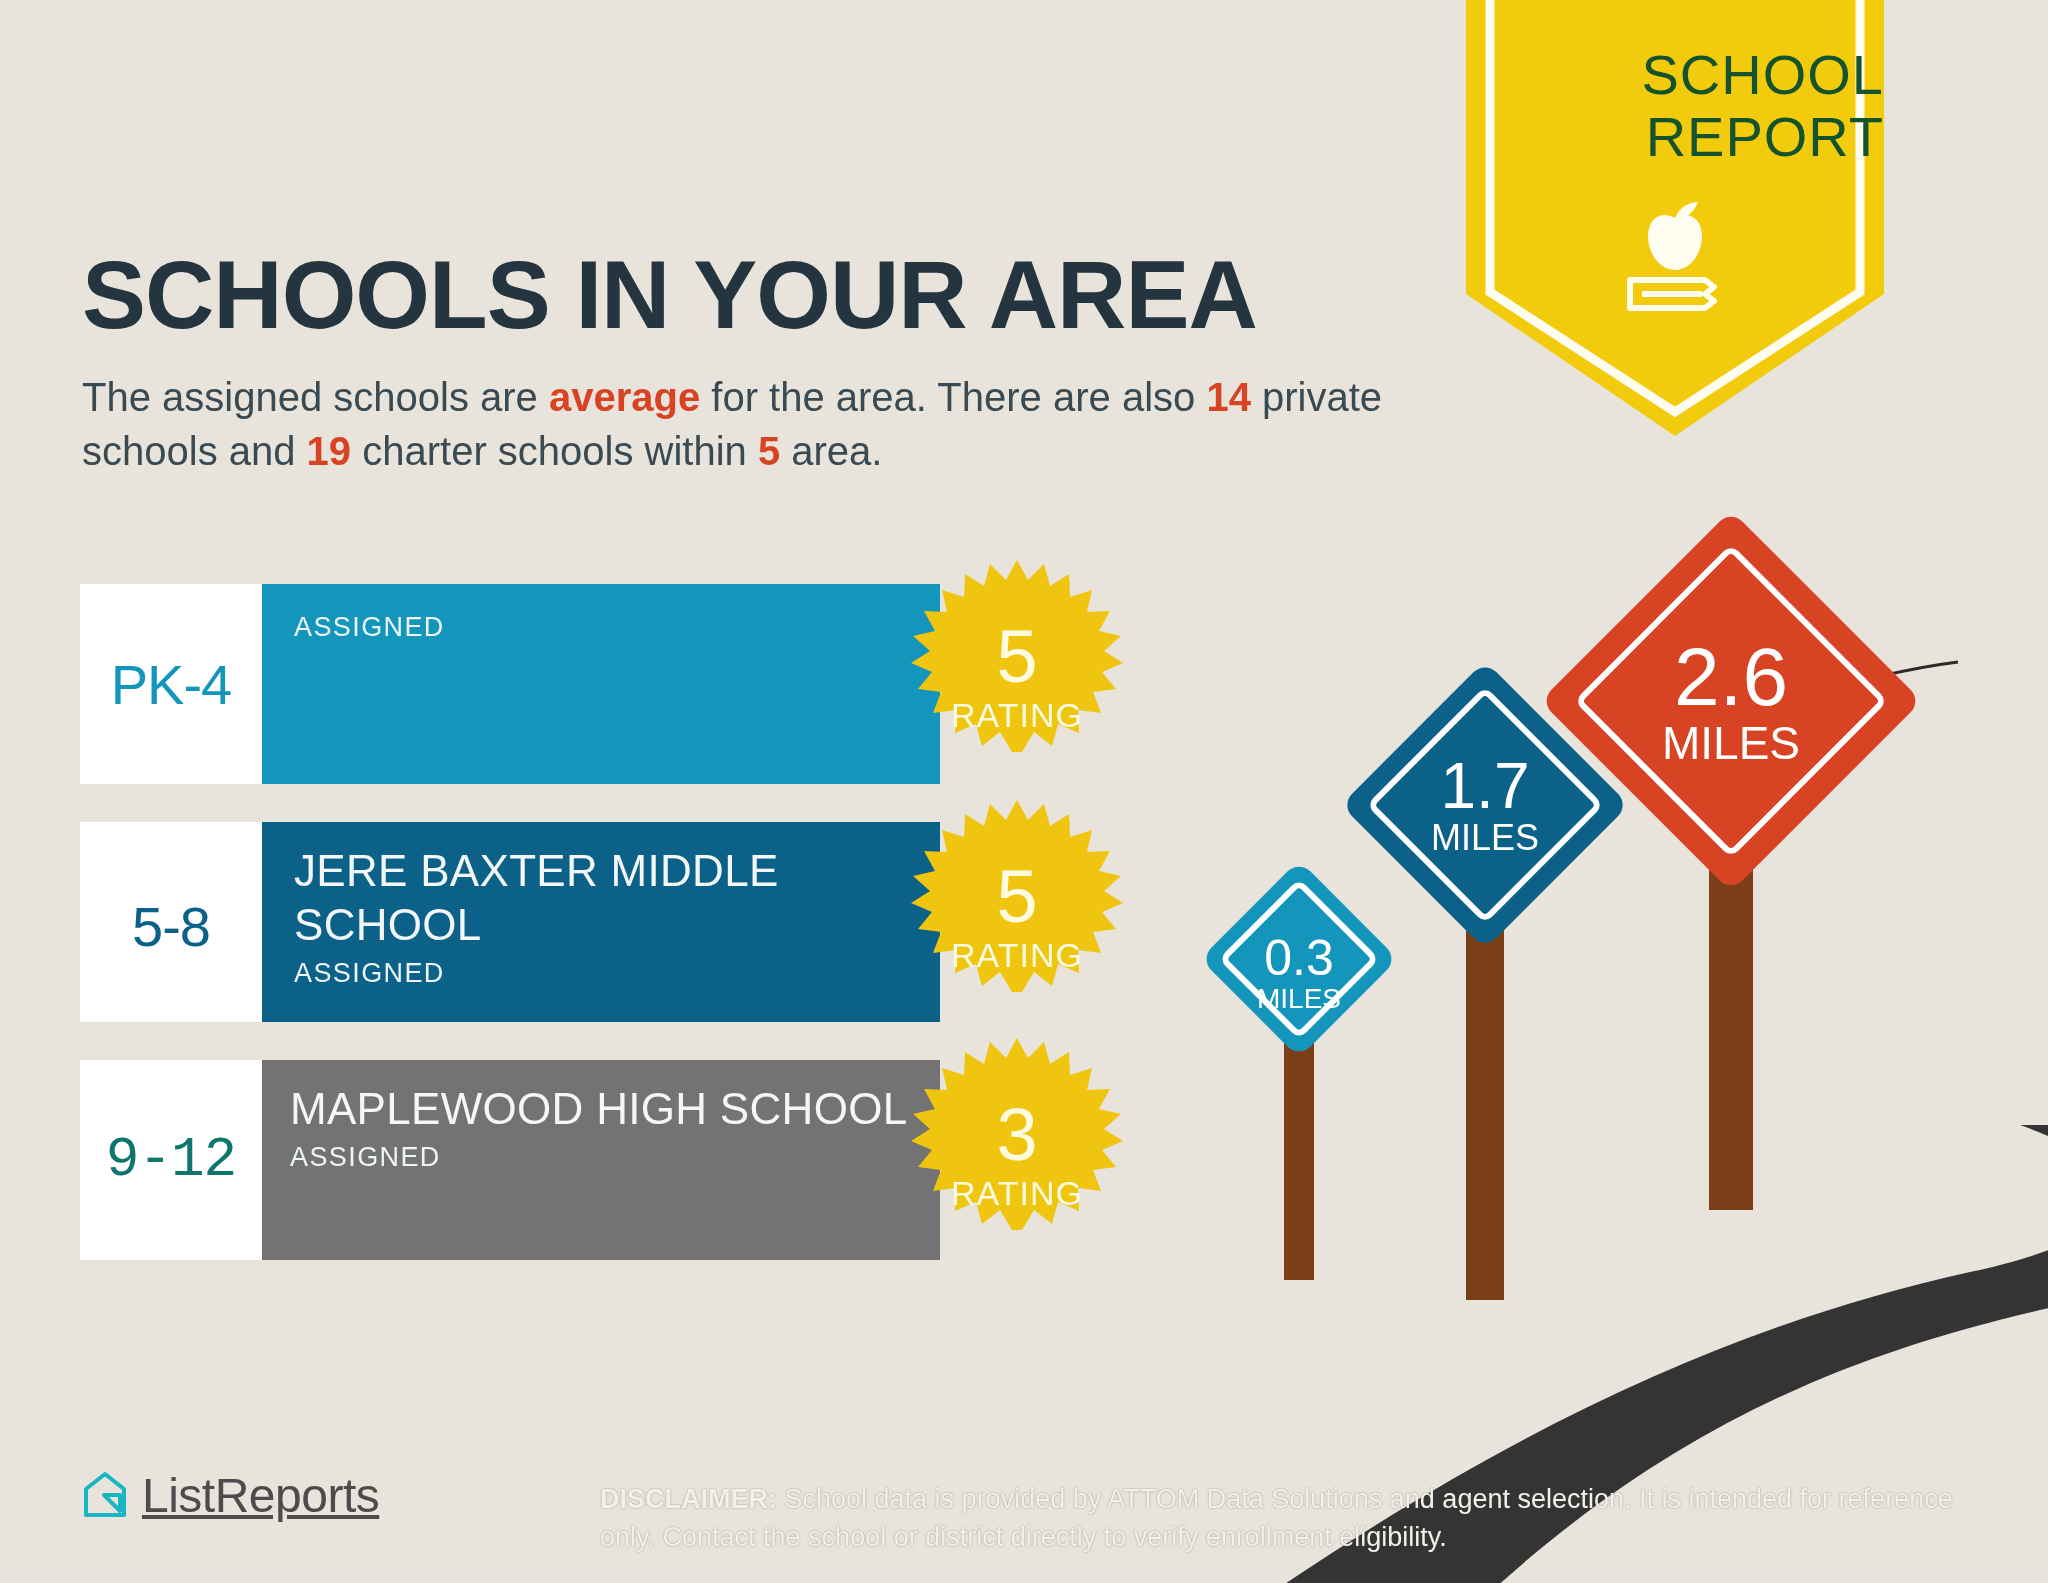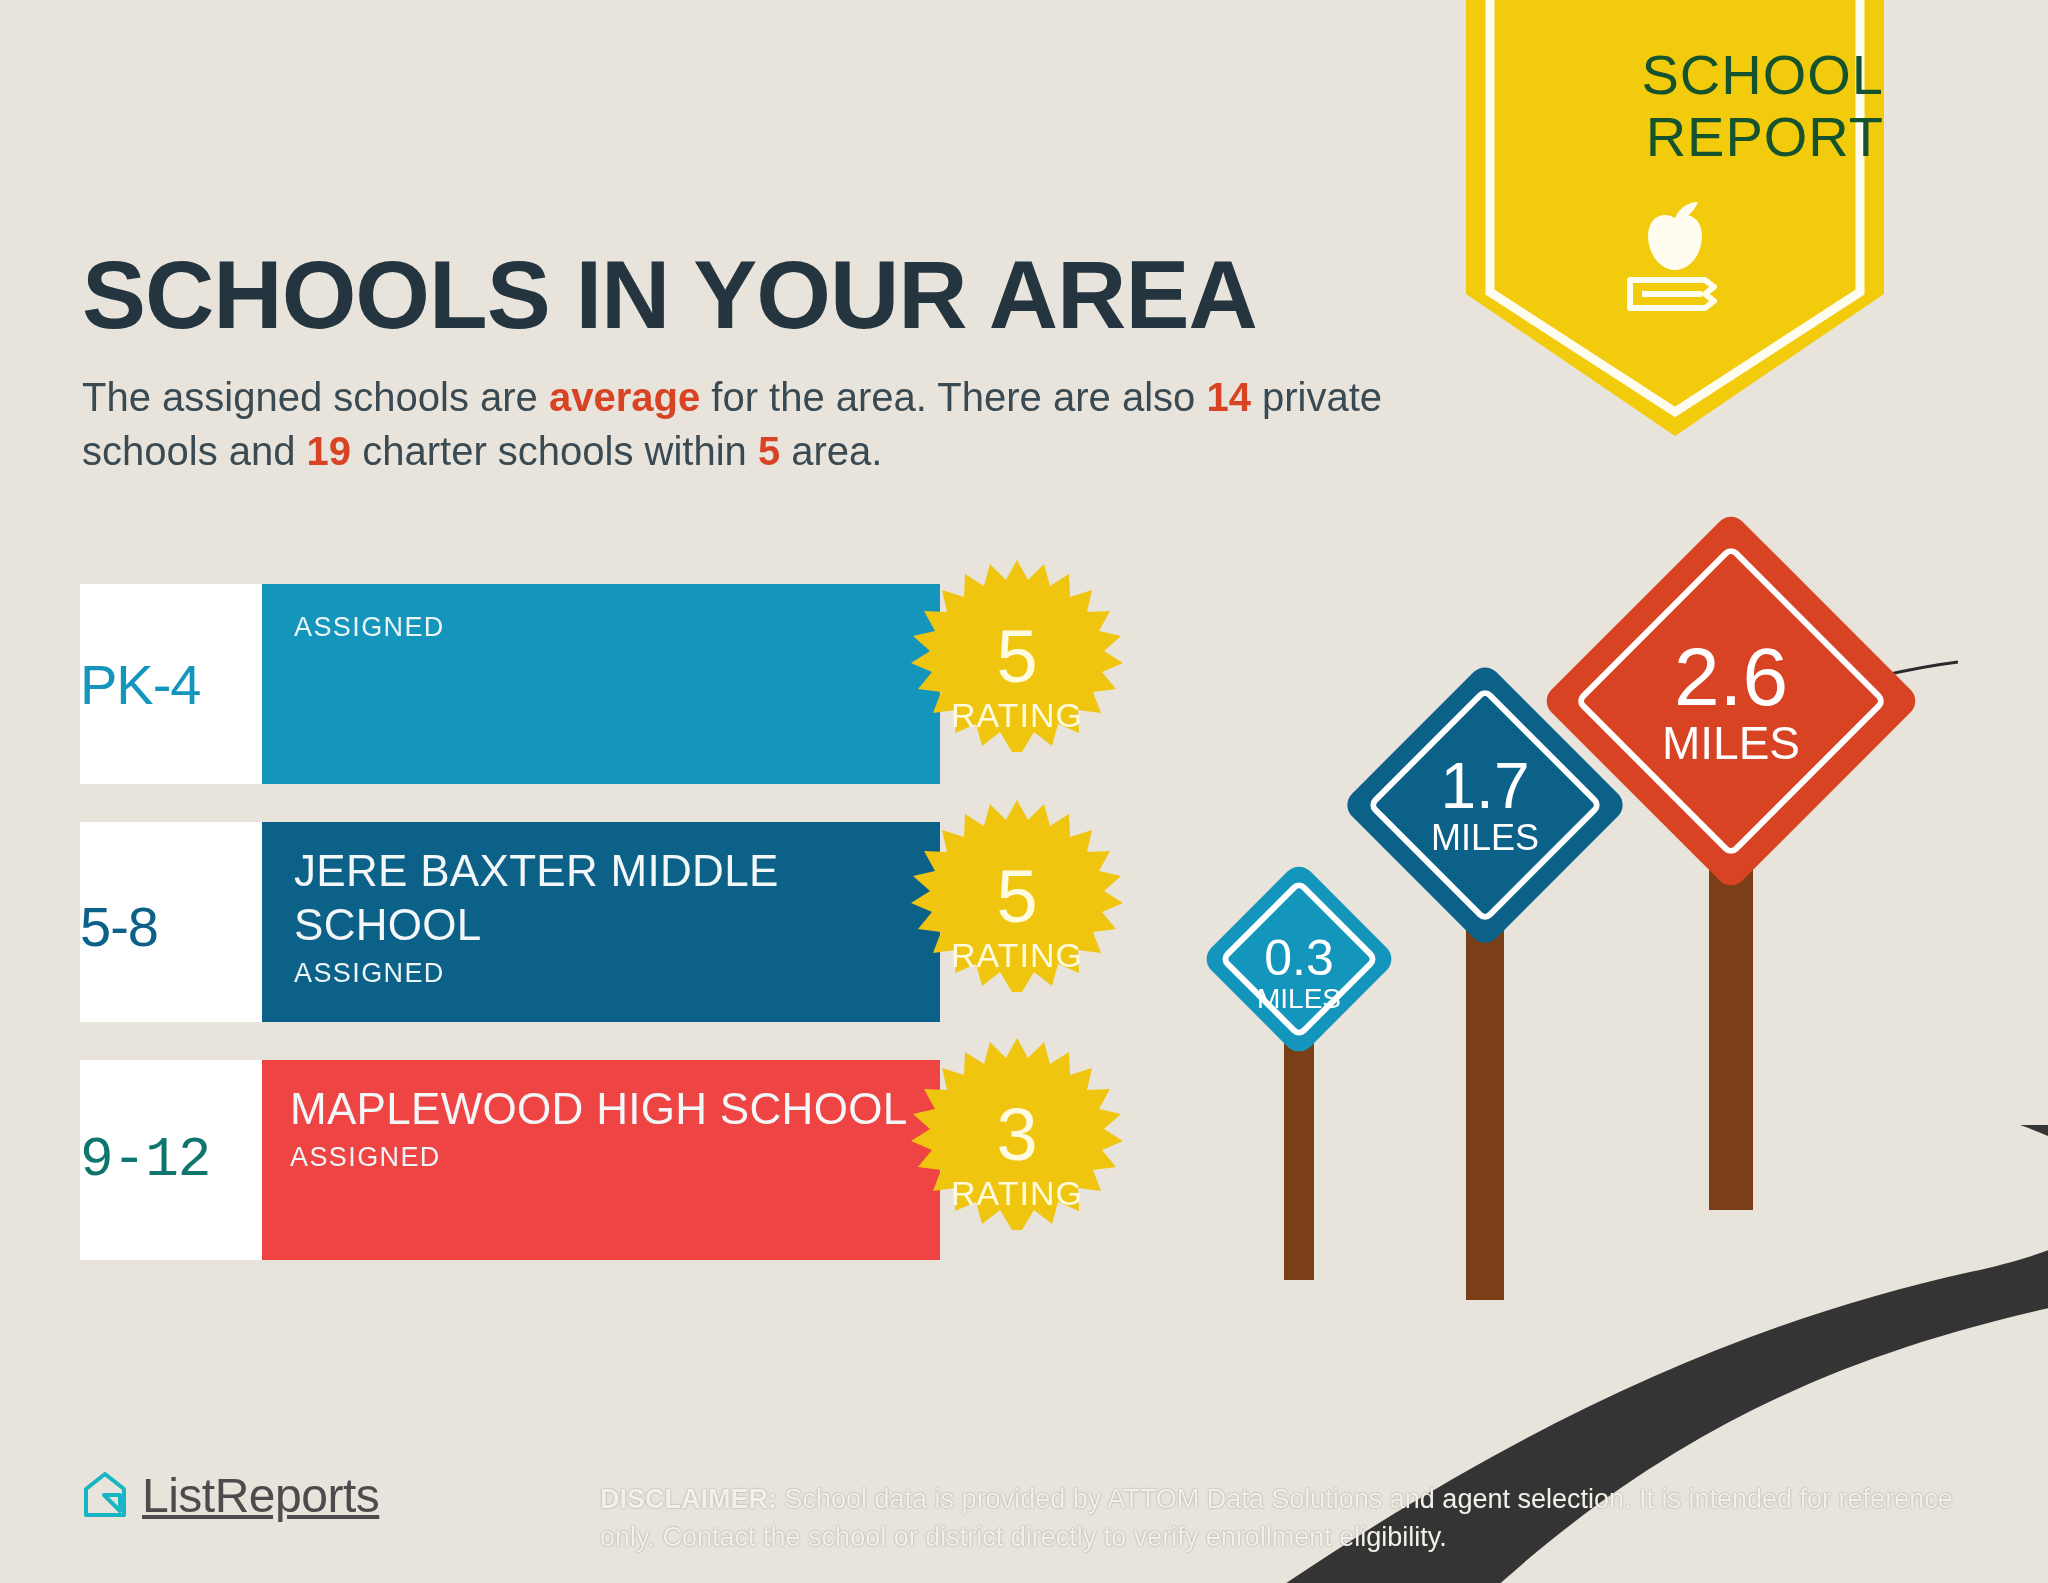--- a/index.html
+++ b/index.html
@@ -78,21 +78,21 @@
     width: 1100px; height: 200px;
   }
   .school-row.r1 { top: 584px; }
   .school-row.r2 { top: 822px; }
   .school-row.r3 { top: 1060px; }
 
   .grade-box {
     position: absolute; left: 0; top: 0;
     width: 182px; height: 200px;
     background: #ffffff;
-    display: flex; align-items: center; justify-content: flex-start;
+    display: flex; align-items: center; justify-content: center;
   }
   .grade-label {
     font-size: 56px; font-weight: 400; letter-spacing: -1px;
   }
   .bar {
     position: absolute; left: 182px; top: 0;
     width: 678px; height: 200px;
     padding: 22px 0 0 32px;
   }
   .school-name {
@@ -103,21 +103,21 @@
     color: #eef5f7; font-size: 27px; letter-spacing: 1.4px;
     margin-top: 6px;
   }
 
   
   .c-teal  .grade-label { color: #1495bb; }
   .c-teal  .bar { background: #1495bb; }
   .c-blue  .grade-label { color: #0c6189; margin-top: 8px; }
   .c-blue  .bar { background: #0c6189; }
   .c-red   .grade-label { color: #0f766e; font-family: Liberation Mono, monospace; }
-  .c-red   .bar { background: #ef4444; padding-left: 28px; }
+  .c-red   .bar { background: #737373; padding-left: 28px; }
 
   
   .rating-badge {
     position: absolute;
     width: 238px; height: 238px;
   }
   .rating-badge.r1 { left: 898px; top: 558px; }
   .rating-badge.r2 { left: 898px; top: 798px; }
   .rating-badge.r3 { left: 898px; top: 1036px; }
   .rating-badge svg { position: absolute; inset: 0; }

